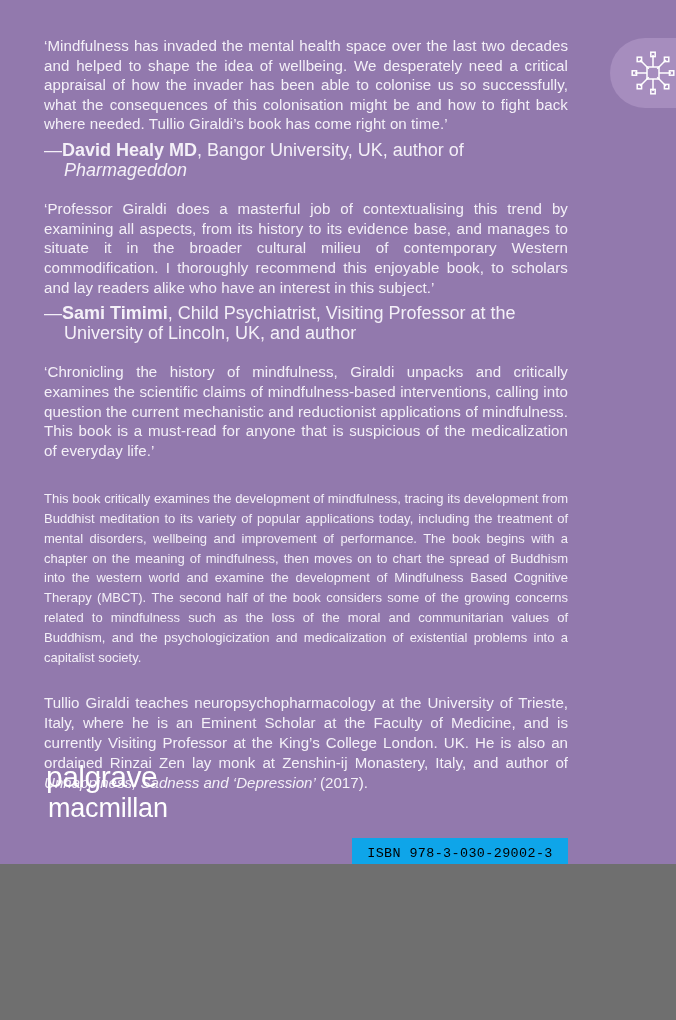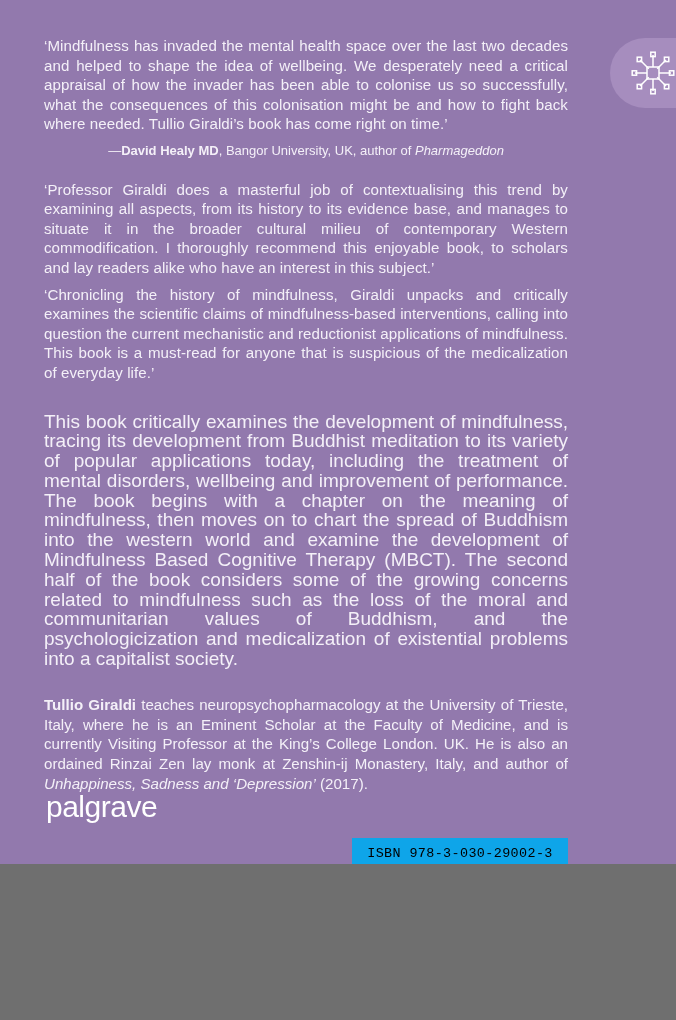--- a/index.html
+++ b/index.html
@@ -53,48 +53,47 @@
     line-height: 19.6px;
     text-align: justify;
     text-justify: inter-word;
     letter-spacing: 0.005em;
     color: #f4f0f8;
   }
   .quote:last-child { margin-bottom: 0; }
 
   .attrib {
     margin: 0 0 19px 0;
-    font-size: 13px;
+    font-size: 18px;
     line-height: 19.6px;
     padding-left: 20px;
     text-indent: -20px;
     color: #f4f0f8;
-    text-align: center;
   }
   .attrib b { font-weight: bold; }
   .attrib i, .quote i { font-style: italic; }
 
   .blurb {
     margin: 0 0 26px 0;
-    font-size: 19px;
+    font-size: 13px;
     line-height: 19.8px;
     text-align: justify;
     text-justify: inter-word;
     color: #f4f0f8;
   }
 
   .bio {
     margin: 0;
     font-size: 15.1px;
     line-height: 19.8px;
     text-align: justify;
     text-justify: inter-word;
     color: #f4f0f8;
   }
-  .bio b { font-weight: bold; }
+  .bio b { font-weight: normal; }
   .bio i { font-style: italic; }
 
   .block-gap-lg { height: 22px; }
 
   
   .publisher {
     position: absolute;
     left: 46px;
     bottom: 42px;
     line-height: 1;
@@ -199,32 +198,34 @@
       </g>
     </svg>
   </div>
 
   <div class="content">
 
     <p class="quote">‘Mindfulness has invaded the mental health space over the last two decades and helped to shape the idea of wellbeing. We desperately need a critical appraisal of how the invader has been able to colonise us so successfully, what the consequences of this colonisation might be and how to fight back where needed. Tullio Giraldi’s book has come right on time.’</p>
     <p class="attrib"><span>—</span><b>David Healy MD</b><span>, Bangor University, UK, author of </span><i>Pharmageddon</i></p>
 
     <p class="quote">‘Professor Giraldi does a masterful job of contextualising this trend by examining all aspects, from its history to its evidence base, and manages to situate it in the broader cultural milieu of contemporary Western commodification. I thoroughly recommend this enjoyable book, to scholars and lay readers alike who have an interest in this subject.’</p>
+    <p class="attrib"><span>—</span><b>Sami Timimi</b><span>, Child Psychiatrist, Visiting Professor at the University of Lincoln, UK, and author</span><i></i></p>
 
     <p class="quote">‘Chronicling the history of mindfulness, Giraldi unpacks and critically examines the scientific claims of mindfulness-based interventions, calling into question the current mechanistic and reductionist applications of mindfulness. This book is a must-read for anyone that is suspicious of the medicalization of everyday life.’</p>
 
     <div class="block-gap-lg"></div>
 
     <p class="blurb">This book critically examines the development of mindfulness, tracing its development from Buddhist meditation to its variety of popular applications today, including the treatment of mental disorders, wellbeing and improvement of performance. The book begins with a chapter on the meaning of mindfulness, then moves on to chart the spread of Buddhism into the western world and examine the development of Mindfulness Based Cognitive Therapy (MBCT). The second half of the book considers some of the growing concerns related to mindfulness such as the loss of the moral and communitarian values of Buddhism, and the psychologicization and medicalization of existential problems into a capitalist society.</p>
 
     <p class="bio"><b>Tullio Giraldi</b><span> teaches neuropsychopharmacology at the University of Trieste, Italy, where he is an Eminent Scholar at the Faculty of Medicine, and is currently Visiting Professor at the King’s College London. UK. He is also an ordained Rinzai Zen lay monk at Zenshin-ij Monastery, Italy, and author of </span><i>Unhappiness, Sadness and ‘Depression’</i><span> (2017).</span></p>
   </div>
 
   <div class="publisher">
     <span class="pg-top">palgrave</span>
+    <span class="pg-bot">macmillan</span>
   </div>
 
   <div class="barcode-block">
     <div class="barcode-card">
       <div class="isbn-text">ISBN 978-3-030-29002-3</div>
       <svg class="bars" viewBox="0 0 196 58" preserveAspectRatio="none">
         <g fill="#000000">
           <rect x="10" y="0" width="1.6" height="58"></rect>
           <rect x="13.2" y="0" width="1.6" height="58"></rect>
           <rect x="17" y="0" width="4.4" height="50"></rect>

